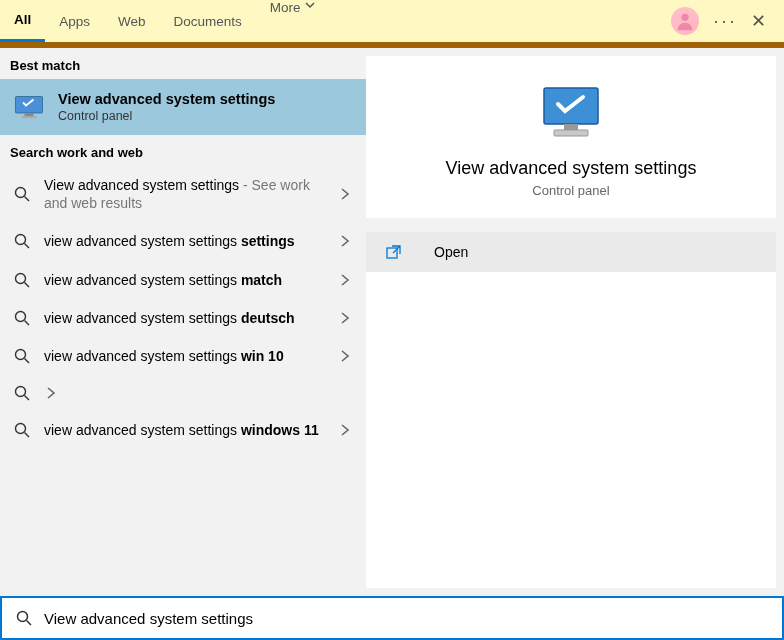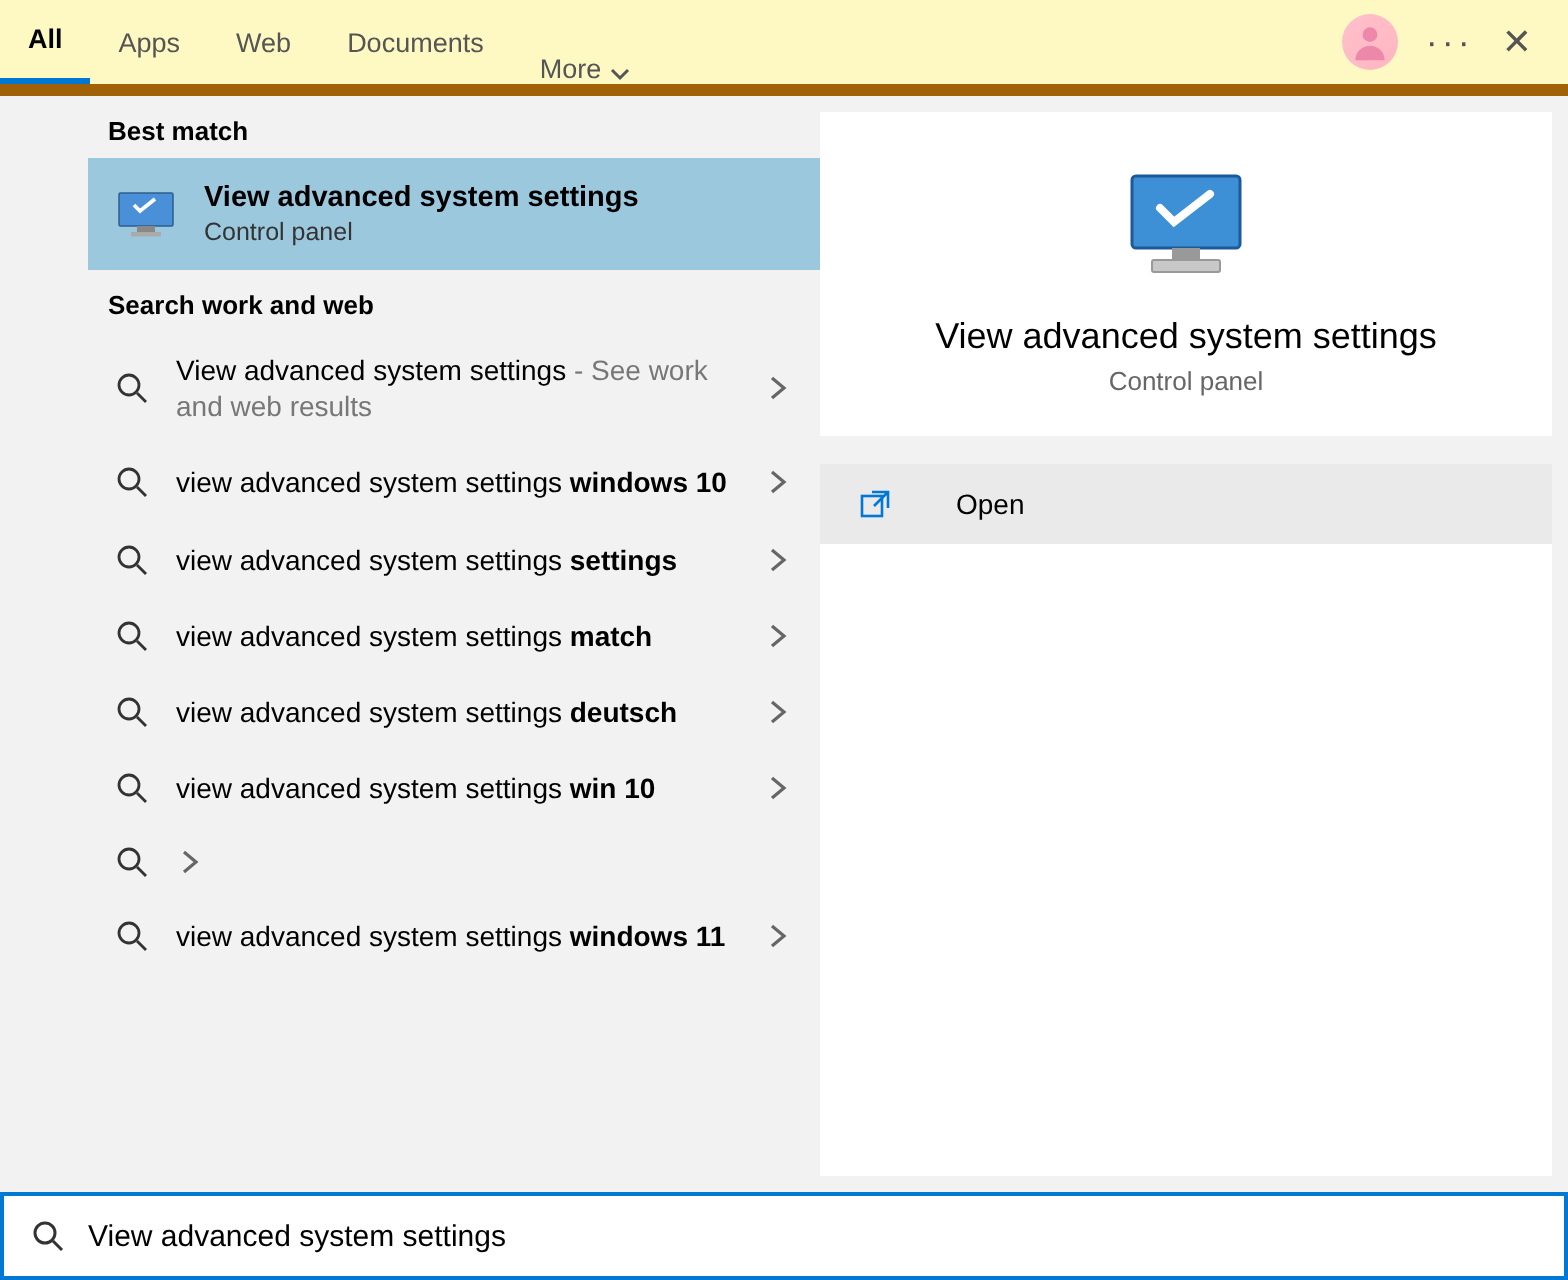--- a/index.html
+++ b/index.html
@@ -1,27 +1,27 @@
 <!DOCTYPE html>
 <html><head>
 <meta charset="utf-8">
 <style>
 * { margin: 0; padding: 0; box-sizing: border-box; font-family: "Segoe UI", sans-serif; }
 body { width: 784px; height: 640px; background: #fff; overflow: hidden; display: flex; flex-direction: column; }
 .header { display: flex; align-items: center; height: 48px; background: #fef9c3; border-bottom: 6px solid #a16207; }
 .tabs { display: flex; height: 100%; }
 .tab { padding: 0 14px; display: flex; align-items: center; font-size: 13.5px; color: #555; cursor: pointer; }
 .tab.active { font-weight: 600; color: #000; border-bottom: 3px solid #0078d4; }
-.tab.more { display: flex; align-items: flex-end; gap: 4px; }
+.tab.more { display: flex; align-items: flex-start; gap: 4px; }
 .header-right { margin-left: auto; display: flex; align-items: center; gap: 14px; padding-right: 18px; }
 .avatar { width: 28px; height: 28px; border-radius: 50%; background: linear-gradient(135deg,#ffc0cb 0%,#ffb6c1 100%); display:flex;align-items:center;justify-content:center;overflow:hidden; }
 .avatar svg { width: 22px; height: 22px; }
 .more-dots { color: #555; font-size: 18px; letter-spacing: 2px; cursor: pointer; }
 .close-x { font-size: 18px; color: #555; cursor: pointer; }
-.content { flex: 1; display: flex; background: #f2f2f2; overflow: hidden; padding-left: 44px; }
+.content { flex: 1; display: flex; background: #f2f2f2; overflow: hidden; }
 .left-panel { width: 366px; overflow-y: auto; }
 .section-header { font-size: 13px; font-weight: 600; padding: 10px 10px 6px; color: #000; }
 .best-match { background: #9cc8de; padding: 12px 14px; display: flex; align-items: center; gap: 14px; cursor: pointer; }
 .monitor-icon-sm { width: 30px; height: 24px; }
 .best-match-text .title { font-weight: 600; font-size: 14.5px; color: #000; }
 .best-match-text .subtitle { font-size: 12.5px; color: #333; margin-top: 2px; }
 .result-item { display: flex; align-items: center; padding: 10px 14px; gap: 14px; cursor: pointer; }
 .search-icon { width: 16px; height: 16px; flex-shrink: 0; }
 .result-text { flex: 1; font-size: 14px; color: #000; line-height: 1.3; }
 .result-text .suffix { color: #777; }
@@ -82,30 +82,20 @@
       </div>
     </div>
     <div class="section-header">Search work and web</div>
     <div id="results-list">
         <div class="result-item">
           <svg class="search-icon" viewBox="0 0 16 16">
             <circle cx="6.5" cy="6.5" r="5" fill="none" stroke="#333" stroke-width="1.4"></circle>
             <line x1="10.5" y1="10.5" x2="15" y2="15" stroke="#333" stroke-width="1.4"></line>
           </svg>
           <div class="result-text">View advanced system settings<span class="suffix"> - See work and web results</span></div>
-          <svg class="chevron" viewBox="0 0 14 14">
-            <path d="M4 2l6 5-6 5" stroke="#666" stroke-width="1.6" fill="none"></path>
-          </svg>
-        </div>
-        <div class="result-item">
-          <svg class="search-icon" viewBox="0 0 16 16">
-            <circle cx="6.5" cy="6.5" r="5" fill="none" stroke="#333" stroke-width="1.4"></circle>
-            <line x1="10.5" y1="10.5" x2="15" y2="15" stroke="#333" stroke-width="1.4"></line>
-          </svg>
-          <div class="result-text">view advanced system settings <span class="bold">windows 10</span></div>
           <svg class="chevron" viewBox="0 0 14 14">
             <path d="M4 2l6 5-6 5" stroke="#666" stroke-width="1.6" fill="none"></path>
           </svg>
         </div>
         <div class="result-item">
           <svg class="search-icon" viewBox="0 0 16 16">
             <circle cx="6.5" cy="6.5" r="5" fill="none" stroke="#333" stroke-width="1.4"></circle>
             <line x1="10.5" y1="10.5" x2="15" y2="15" stroke="#333" stroke-width="1.4"></line>
           </svg>
           <div class="result-text">view advanced system settings <span class="bold">settings</span></div>

